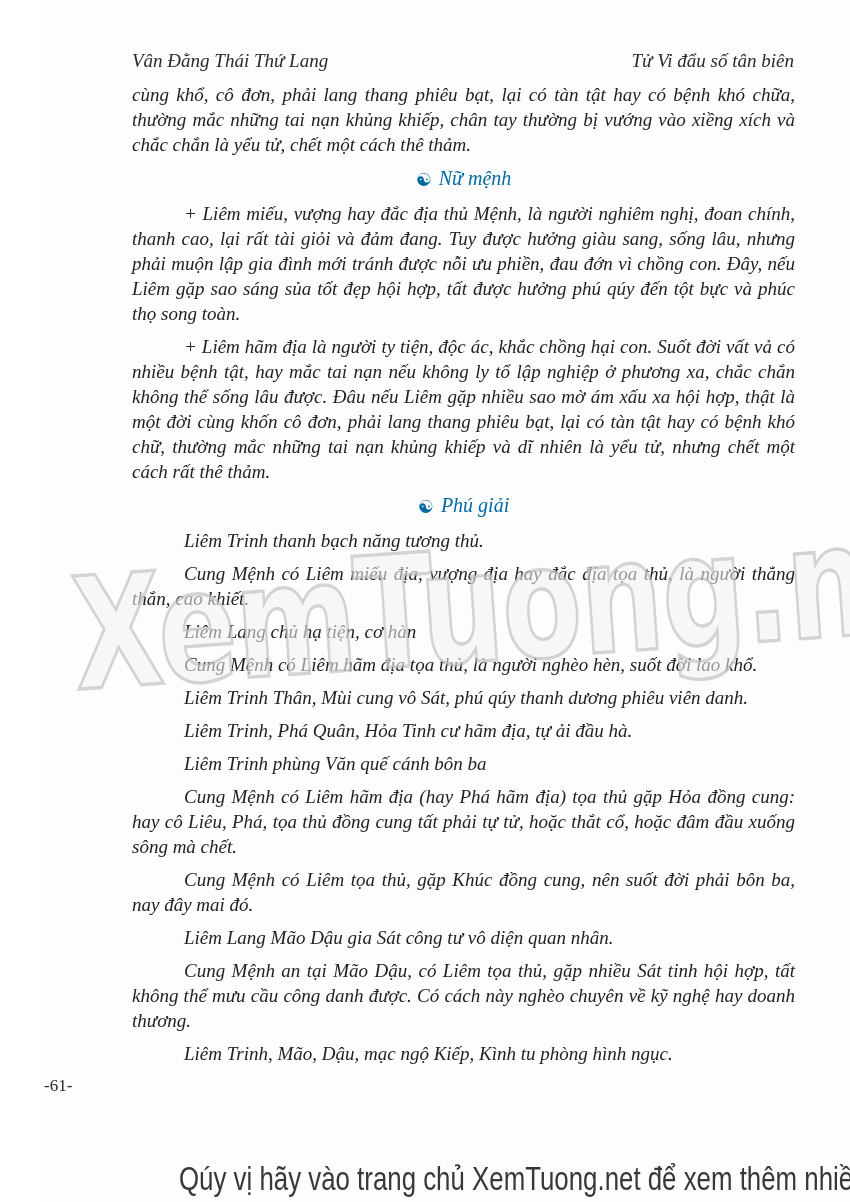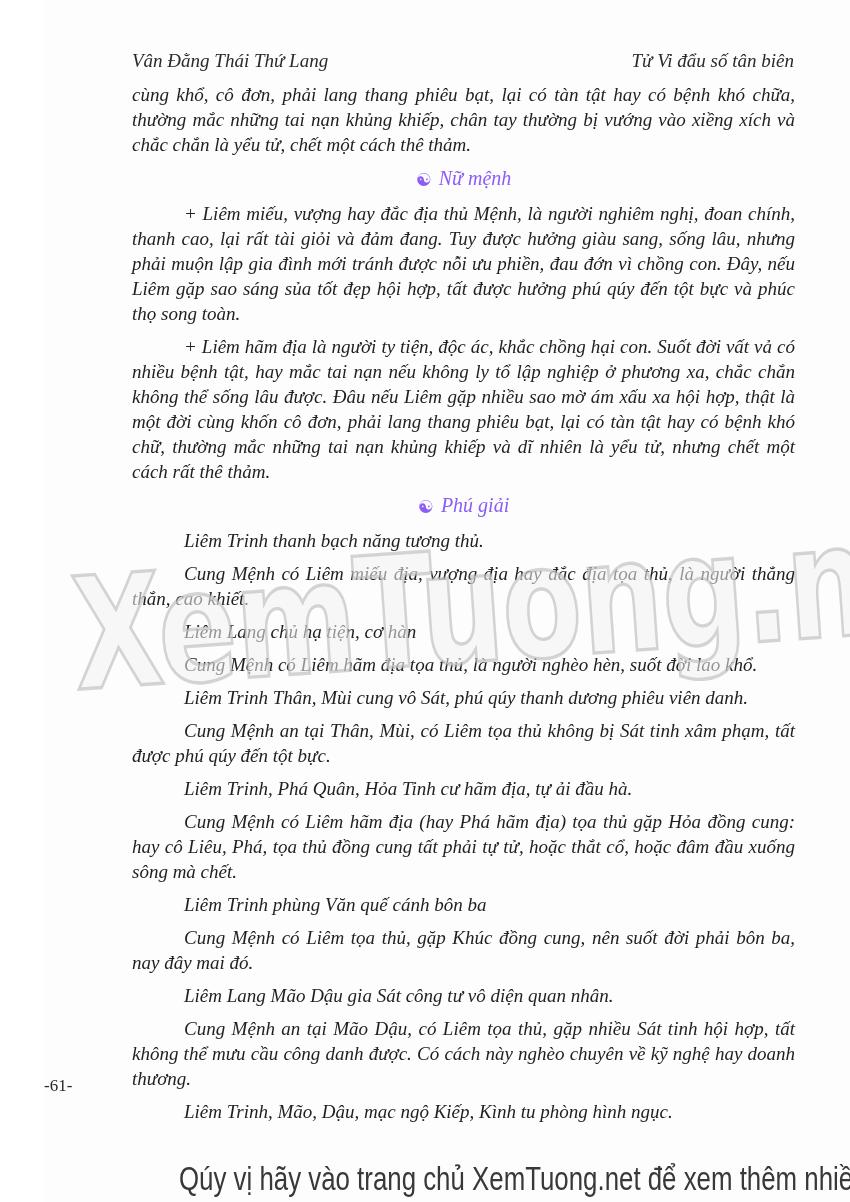--- a/index.html
+++ b/index.html
@@ -29,21 +29,21 @@
     font-size:19px;line-height:25px;
     text-align:justify;
     text-indent:52px;
     color:#1f1f1f;
   }
   p.noindent{text-indent:0;}
   .heading{
     text-align:center;
     font-size:20px;line-height:26px;
     margin:6px 0 8px 0;
-    color:#8b5cf6;
+    color:#0369a1;
   }
   .heading .yy{
     font-family:"DejaVu Sans",sans-serif;
     font-size:18px;
     margin-right:7px;
     vertical-align:-1px;
   }
   .pageno{
     position:absolute;top:1076px;left:0;right:0;
     font-size:17px;color:#2a2a2a;
@@ -100,24 +100,23 @@
 
     <div class="heading">
       <span class="yy">☯</span><span>Phú giải</span>
     </div>
 
     <p class="body">Liêm Trinh thanh bạch năng tương thủ.</p>
     <p class="body">Cung Mệnh có Liêm miếu địa, vượng địa hay đắc địa tọa thủ, là người thẳng thắn, cao khiết.</p>
     <p class="body">Liêm Lang chủ hạ tiện, cơ hàn</p>
     <p class="body">Cung Mệnh có Liêm hãm địa tọa thủ, là người nghèo hèn, suốt đời lao khổ.</p>
     <p class="body">Liêm Trinh Thân, Mùi cung vô Sát, phú qúy thanh dương phiêu viên danh.</p>
-    <p class="body">Cung Mệnh an tại Thân, Mùi, có Liêm tọa thủ không bị Sát tinh xâm phạm, tất được phú qúy đến tột bực.</p>
     <p class="body">Liêm Trinh, Phá Quân, Hỏa Tinh cư hãm địa, tự ải đầu hà.</p>
+    <p class="body">Liêm Trinh phùng Văn quế cánh bôn ba</p>
     <p class="body">Cung Mệnh có Liêm hãm địa (hay Phá hãm địa) tọa thủ gặp Hỏa đồng cung: hay cô Liêu, Phá, tọa thủ đồng cung tất phải tự tử, hoặc thắt cổ, hoặc đâm đầu xuống sông mà chết.</p>
-    <p class="body">Liêm Trinh phùng Văn quế cánh bôn ba</p>
     <p class="body">Cung Mệnh có Liêm tọa thủ, gặp Khúc đồng cung, nên suốt đời phải bôn ba, nay đây mai đó.</p>
     <p class="body">Liêm Lang Mão Dậu gia Sát công tư vô diện quan nhân.</p>
     <p class="body">Cung Mệnh an tại Mão Dậu, có Liêm tọa thủ, gặp nhiều Sát tinh hội hợp, tất không thể mưu cầu công danh được. Có cách này nghèo chuyên về kỹ nghệ hay doanh thương.</p>
     <p class="body">Liêm Trinh, Mão, Dậu, mạc ngộ Kiếp, Kình tu phòng hình ngục.</p>
   </div>
 
   <div class="watermark">XemTuong.net</div>
 
   <div class="pageno">-61-</div>
 

